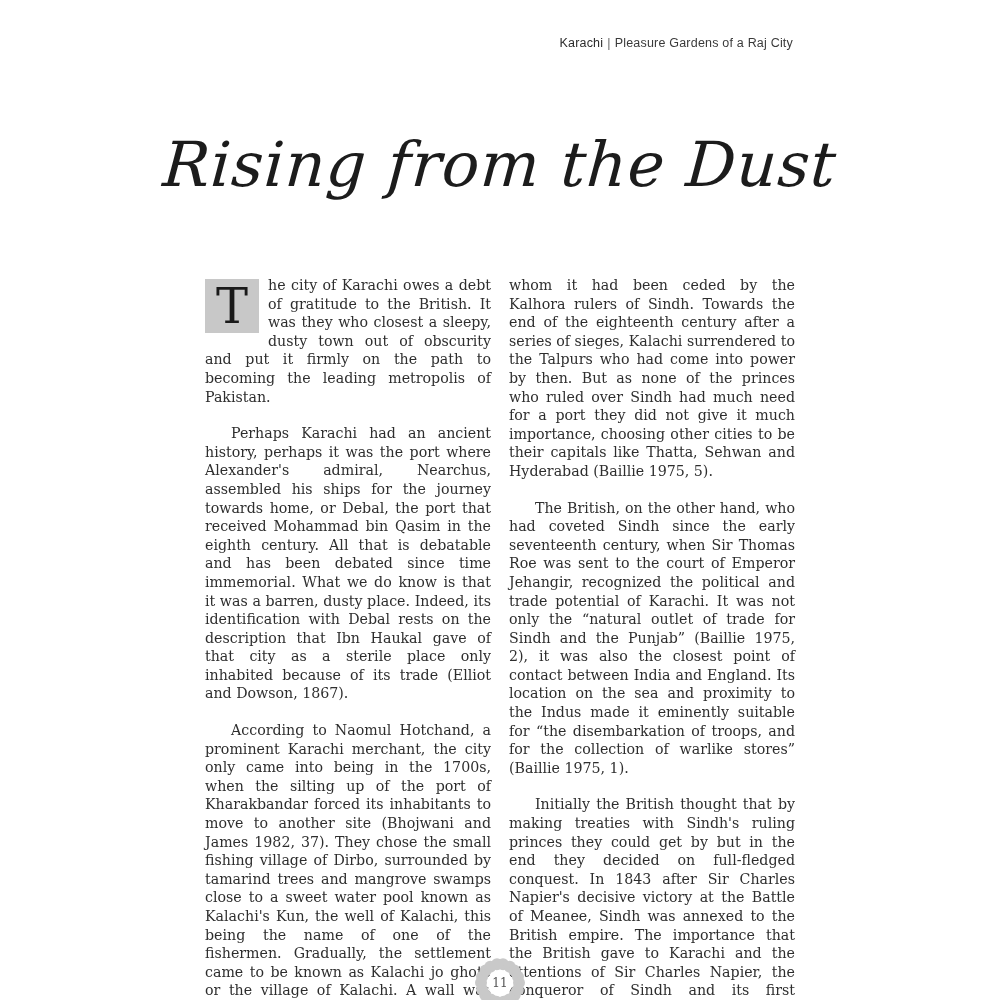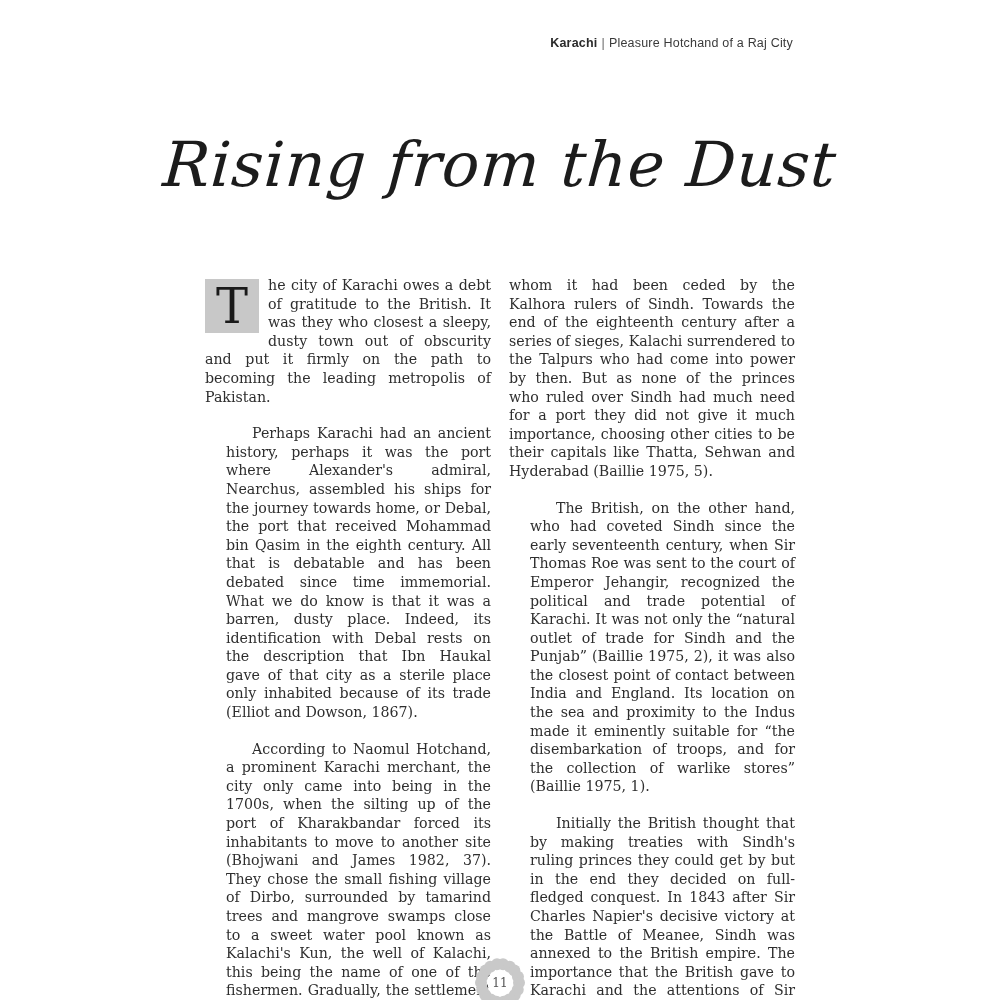--- a/index.html
+++ b/index.html
@@ -18,21 +18,21 @@
   .running-header {
     position: absolute;
     top: 36px;
     right: 207px;
     font-family: "Liberation Sans", sans-serif;
     font-size: 12.5px;
     letter-spacing: 0.2px;
     color: #2b2b2b;
     white-space: nowrap;
   }
-  .running-header .book { font-weight: 700; padding-left: 28px; }
+  .running-header .book { font-weight: 400; padding-left: 28px; }
   .running-header .sep { color: #6a6a6a; padding: 0 4px; }
   .running-header .chapter { color: #3a3a3a; }
 
   
   .chapter-title {
     position: absolute;
     top: 128px;
     left: 0;
     width: 100%;
     text-align: center;
@@ -55,21 +55,21 @@
     gap: 18px;
   }
   .col {
     width: 286px;
     text-align: justify;
     font-size: 14.2px;
     line-height: 18.6px;
     color: #2e2e2e;
   }
   .col p { margin: 0 0 18px 0; }
-  .col p.indent { text-indent: 26px; margin-left: 21px; }
+  .col p.indent { text-indent: 26px; }
   .col p:last-child { margin-bottom: 0; }
 
   
   .drop-cap {
     float: left;
     width: 54px;
     height: 54px;
     margin: 3px 9px 2px 0;
     background: #c8c8c8;
     display: flex;
@@ -96,21 +96,21 @@
     font-size: 12px;
     fill: #555555;
   }
 </style>
 </head>
 <body>
 
 <div class="page">
 
   <div class="running-header">
-    <span class="book">Karachi</span><span class="sep">|</span><span class="chapter">Pleasure Hotchand of a Raj City</span>
+    <span class="book">Karachi</span><span class="sep">|</span><span class="chapter">Pleasure Gardens of a Raj City</span>
   </div>
 
   <div class="chapter-title">Rising from the Dust</div>
 
   <div class="content">
     <div class="col">
       <p>
         <span class="drop-cap">T</span><span>he city of Karachi owes a debt of gratitude to the British. It was they who closest a sleepy, dusty town out of obscurity and put it firmly on the path to becoming the leading metropolis of Pakistan.</span>
       </p>
       <p class="indent">Perhaps Karachi had an ancient history, perhaps it was the port where Alexander's admiral, Nearchus, assembled his ships for the journey towards home, or Debal, the port that received Mohammad bin Qasim in the eighth century. All that is debatable and has been debated since time immemorial. What we do know is that it was a barren, dusty place. Indeed, its identification with Debal rests on the description that Ibn Haukal gave of that city as a sterile place only inhabited because of its trade (Elliot and Dowson, 1867).</p>

